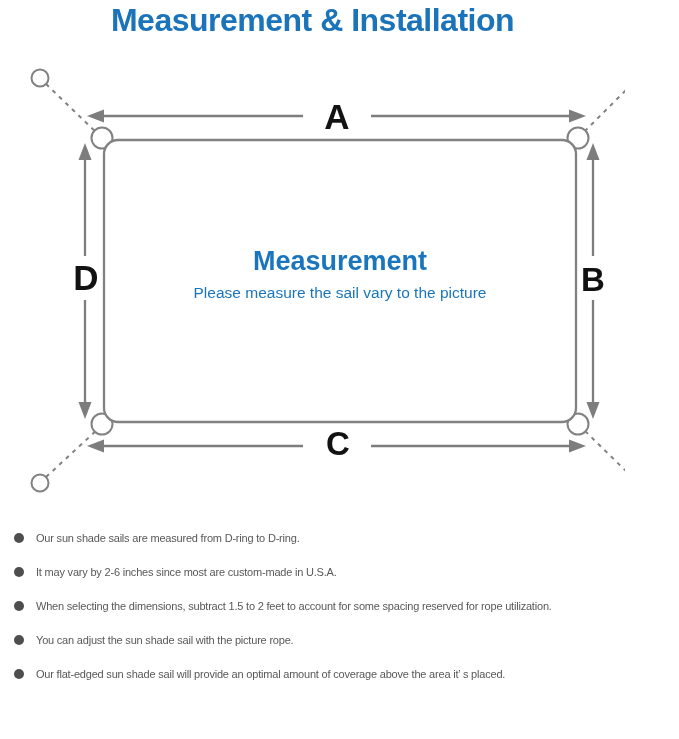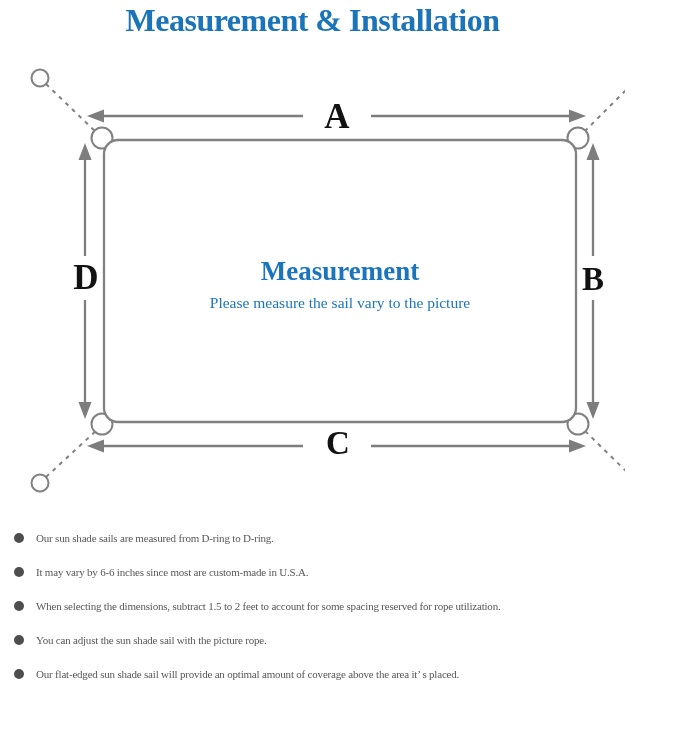--- a/index.html
+++ b/index.html
@@ -1,28 +1,28 @@
 <!DOCTYPE html>
 <html><head>
 <meta charset="utf-8">
 <style>
   html,body{margin:0;padding:0;background:#fff;}
   .page{position:relative;width:625px;height:739px;background:#ffffff;overflow:hidden;
-        font-family:Liberation Serif, serif;}
+        font-family:Liberation Sans, sans-serif;}
   .page-title{position:relative;z-index:2;margin:0;padding-top:2px;text-align:center;
         font-size:32px;font-weight:bold;color:#1b74ba;letter-spacing:-0.5px;}
   .diagram{position:absolute;top:0;left:0;width:679px;height:512px;z-index:1;}
   .diagram-svg{position:absolute;top:0;left:0;}
   .dim-label{position:absolute;transform:translate(-50%,-50%);font-weight:bold;color:#121212;
         background:#fff;padding:0 3px;line-height:1;}
   .dim-a{left:337px;top:116px;font-size:35px;}
   .dim-b{left:593px;top:279px;font-size:33px;}
   .dim-c{left:338px;top:443px;font-size:33px;}
   .dim-d{left:86px;top:277px;font-size:35px;}
-  .center-text{position:absolute;left:340px;top:256px;transform:translateX(-50%);
+  .center-text{position:absolute;left:340px;top:246px;transform:translateX(-50%);
         text-align:center;white-space:nowrap;}
   .ct-title{font-size:27px;font-weight:bold;color:#1a75bd;}
   .ct-sub{margin-top:7px;font-size:15.5px;color:#1a75bd;}
   .notes{position:absolute;top:528px;left:0;width:679px;margin:0;padding:0 8px 0 14px;
         list-style:none;display:flex;flex-direction:column;gap:13px;z-index:2;}
   .note{display:flex;align-items:flex-start;}
   .dot{flex:none;width:10px;height:10px;border-radius:50%;background:#4e4e4e;
         margin:5px 12px 0 0;}
   .note-text{font-size:11px;line-height:21px;color:#585858;letter-spacing:-0.2px;
         max-width:648px;}
@@ -94,21 +94,21 @@
     </div>
   </div>
 
   <ul class="notes">
     <li class="note">
       <span class="dot"></span>
       <span class="note-text">Our sun shade sails are measured from D-ring to D-ring.</span>
     </li>
     <li class="note">
       <span class="dot"></span>
-      <span class="note-text">It may vary by 6-6 inches since most are custom-made in U.S.A.</span>
+      <span class="note-text">It may vary by 2-6 inches since most are custom-made in U.S.A.</span>
     </li>
     <li class="note">
       <span class="dot"></span>
       <span class="note-text">When selecting the dimensions, subtract 1.5 to 2 feet to account for some spacing reserved for rope utilization.</span>
     </li>
     <li class="note">
       <span class="dot"></span>
       <span class="note-text">You can adjust the sun shade sail with the picture rope.</span>
     </li>
     <li class="note">

